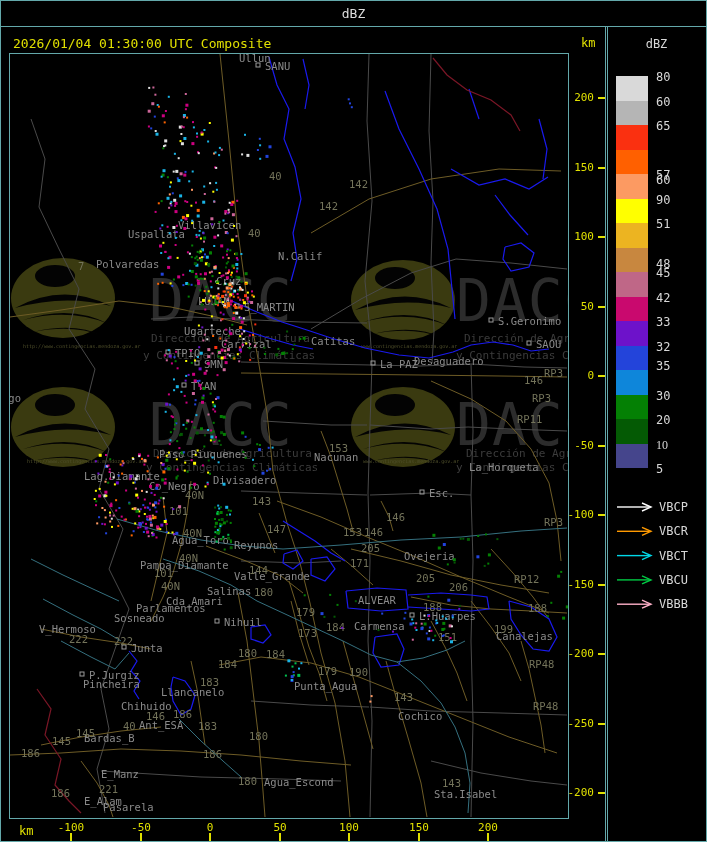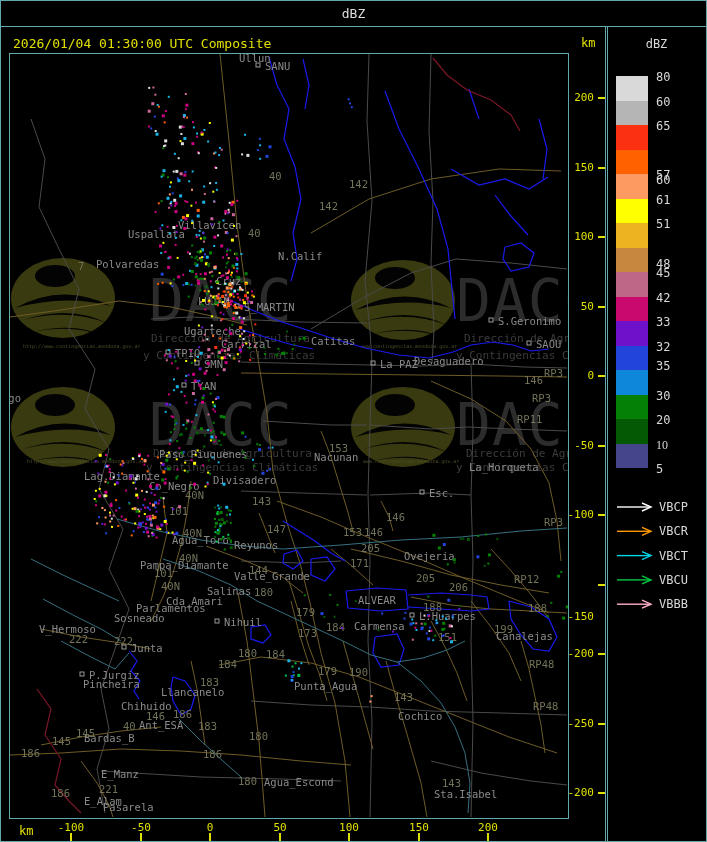--- a/index.html
+++ b/index.html
@@ -1217,21 +1217,21 @@
     <div class="ylab" style="left:563px;top:229px;">100</div>
     <div class="ytick" style="top:235px;"></div>
     <div class="ylab" style="left:563px;top:299px;">50</div>
     <div class="ytick" style="top:305px;"></div>
     <div class="ylab" style="left:563px;top:368px;">0</div>
     <div class="ytick" style="top:374px;"></div>
     <div class="ylab" style="left:563px;top:438px;">-50</div>
     <div class="ytick" style="top:444px;"></div>
     <div class="ylab" style="left:563px;top:507px;">-100</div>
     <div class="ytick" style="top:513px;"></div>
-    <div class="ylab" style="left:563px;top:577px;margin-top:32px;">-150</div>
+    <div class="ylab" style="left:563px;top:577px;">-150</div>
     <div class="ytick" style="top:583px;"></div>
     <div class="ylab" style="left:563px;top:646px;">-200</div>
     <div class="ytick" style="top:652px;"></div>
     <div class="ylab" style="left:563px;top:716px;">-250</div>
     <div class="ytick" style="top:722px;"></div>
     <div class="ylab" style="left:563px;top:785px;">-200</div>
     <div class="ytick" style="top:791px;"></div>
     <div class="xlab" style="left:50px;top:820px;">-100</div>
     <div class="xtick" style="left:69px;"></div>
     <div class="xlab" style="left:120px;top:820px;">-50</div>
@@ -1260,21 +1260,21 @@
     <div class="sw" style="top:344.5px;height:24.5px;background:#2344da;"></div>
     <div class="sw" style="top:369px;height:24.5px;background:#0e86da;"></div>
     <div class="sw" style="top:393.5px;height:24.5px;background:#048004;"></div>
     <div class="sw" style="top:418px;height:24.5px;background:#045a04;"></div>
     <div class="sw" style="top:442.5px;height:24.5px;background:#45458c;"></div>
     <div class="swlab" style="top:69px;">80</div>
     <div class="swlab" style="top:93.5px;">60</div>
     <div class="swlab" style="top:118px;">65</div>
     <div class="swlab" style="top:132px;margin-top:40px;">60</div>
     <div class="swlab" style="top:167px;">57</div>
-    <div class="swlab" style="top:191.5px;">61</div>
+    <div class="swlab" style="top:191.5px;">90</div>
     <div class="swlab" style="top:216px;text-align:center;">51</div>
     <div class="swlab" style="top:256px;">48</div>
     <div class="swlab" style="top:265px;">45</div>
     <div class="swlab" style="top:289.5px;text-align:center;">42</div>
     <div class="swlab" style="top:314px;">33</div>
     <div class="swlab" style="top:338.5px;">32</div>
     <div class="swlab" style="top:358px;">35</div>
     <div class="swlab" style="top:387.5px;">30</div>
     <div class="swlab" style="top:412px;">20</div>
     <div class="swlab" style="top:436.5px;font-family:Liberation Serif, serif;">10</div>

